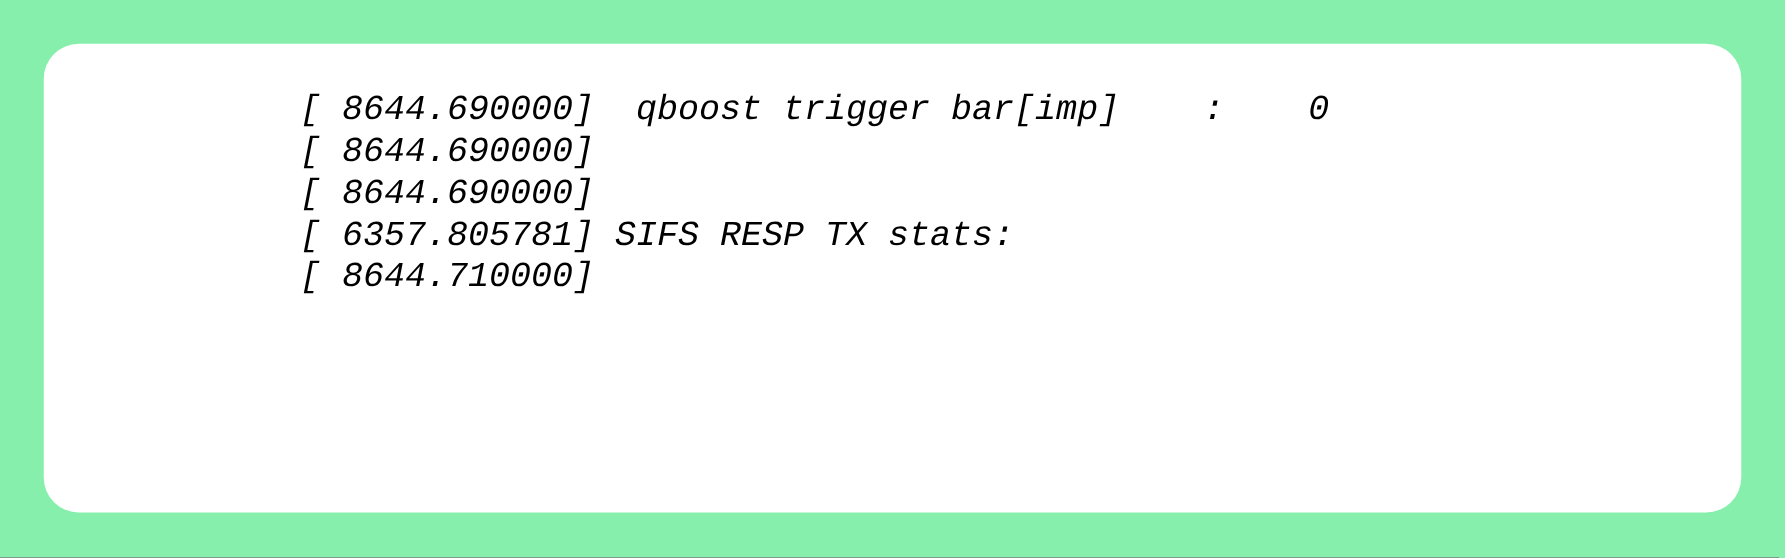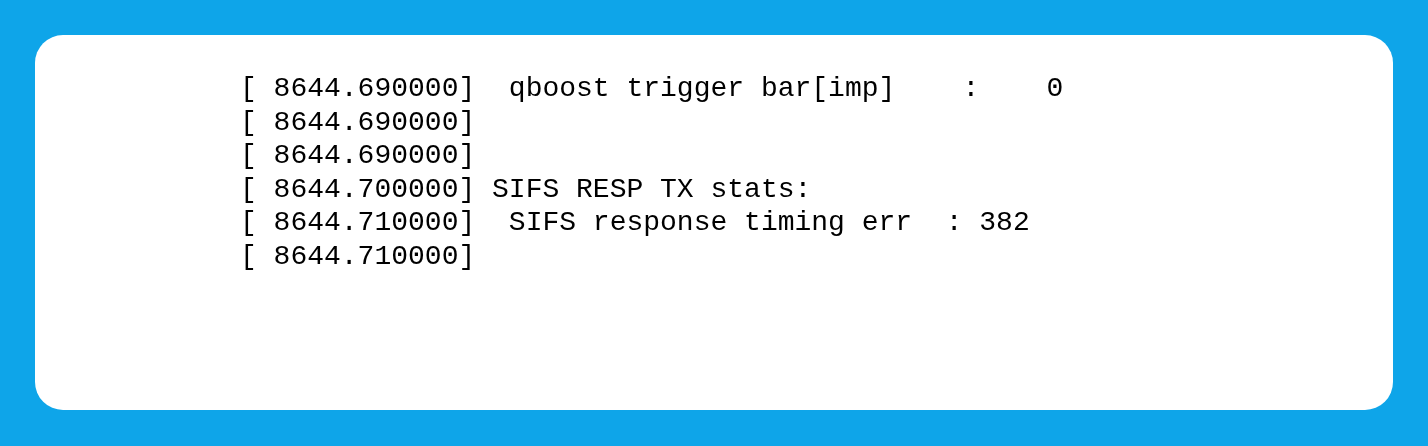--- a/index.html
+++ b/index.html
@@ -11,21 +11,22 @@
     width: 1428px;
     height: 446px;
     background: #000000;
     font-family: "Liberation Mono", "DejaVu Sans Mono", monospace;
     overflow: hidden;
   }
   .screen {
     position: relative;
     width: 1428px;
     height: 446px;
-    background: #0ea5e9;
+    background: #86efac;
+    font-style: italic;
   }
   .log-card {
     position: absolute;
     left: 35px;
     top: 35px;
     width: 1358px;
     height: 375px;
     background: #ffffff;
     border-radius: 28px;
     overflow: hidden;
@@ -58,21 +59,20 @@
 
 <div class="screen">
 
   <div class="log-card">
 
     <div class="log-body">
 
       <span class="log-line">[ 8644.690000]  qboost trigger bar[imp]    :    0</span>
       <span class="log-line blank">[ 8644.690000]</span>
       <span class="log-line blank">[ 8644.690000]</span>
-      <span class="log-line">[ 8644.700000] SIFS RESP TX stats:</span>
-      <span class="log-line">[ 8644.710000]  SIFS response timing err  : 382</span>
+      <span class="log-line">[ 6357.805781] SIFS RESP TX stats:</span>
       <span class="log-line blank">[ 8644.710000]</span>
 
     </div>
 
   </div>
 
 </div>
 
 </body></html>

